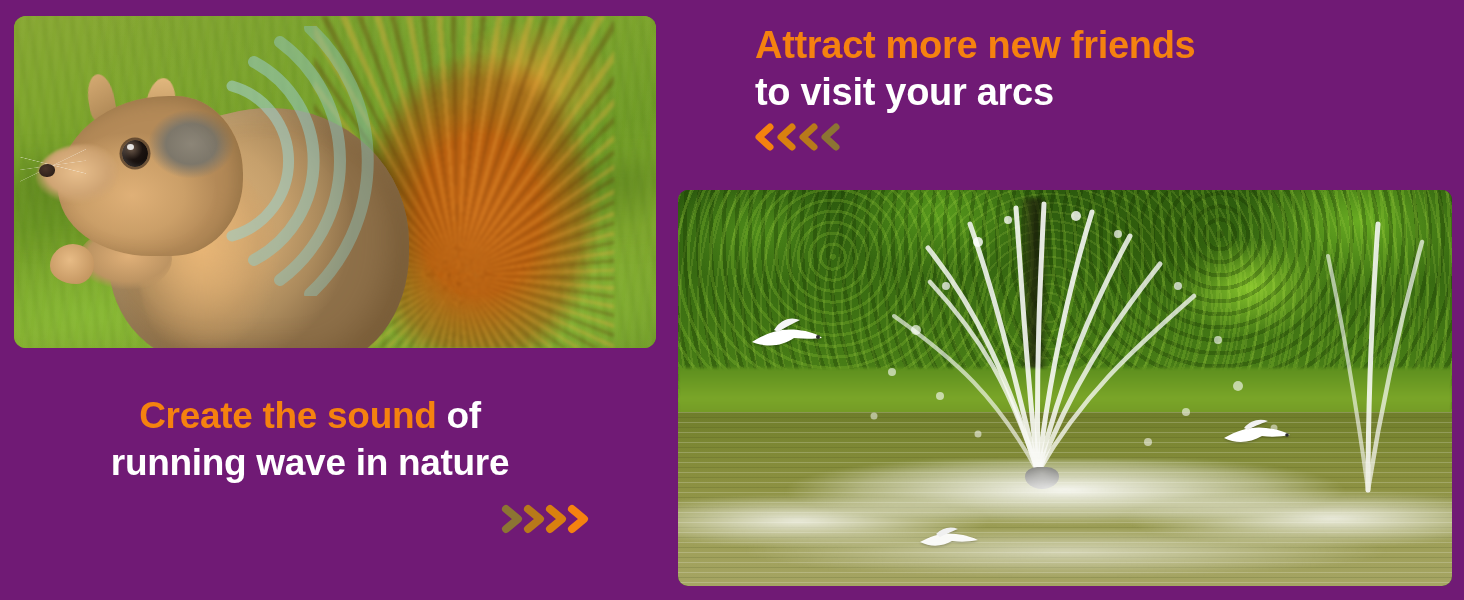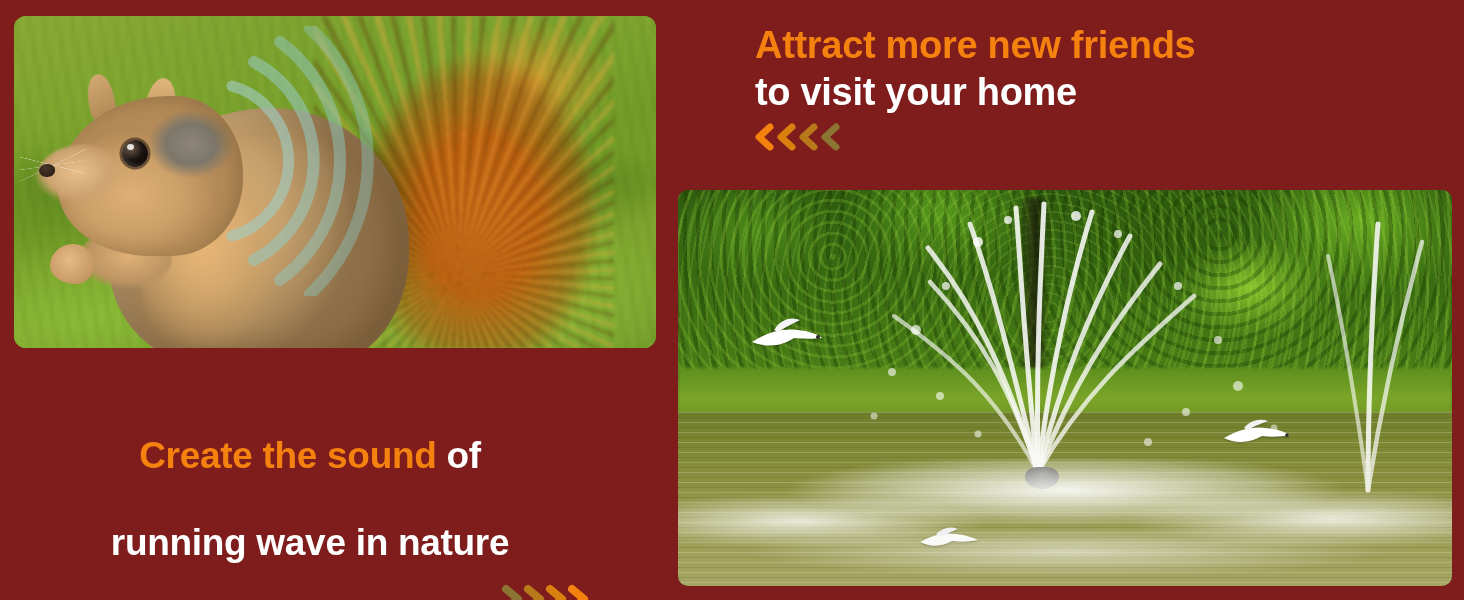--- a/index.html
+++ b/index.html
@@ -6,21 +6,21 @@
   html, body { width:1464px; height:600px; }
   body {
     background:#023B33;
     font-family:"Liberation Sans", sans-serif;
     overflow:hidden;
   }
   .banner {
     position:relative;
     width:1464px;
     height:600px;
-    background:#7f1d1d;
+    background:#701a75;
     overflow:hidden;
   }
 
   
   .photo-squirrel {
     position:absolute;
     left:14px; top:16px;
     width:642px; height:332px;
     border-radius:12px;
     overflow:hidden;
@@ -256,21 +256,21 @@
     width:620px;
     text-align:center;
   }
   .headline{
     font-weight:bold;
     font-size:38px;
     line-height:47px;
     letter-spacing:-0.3px;
     white-space:nowrap;
   }
-  .txt-left .headline{ font-size:37px; line-height:47px;margin-top:40px; }
+  .txt-left .headline{ font-size:37px; line-height:47px; }
   .c-orange{ color:#F5820F; }
   .c-white{ color:#FFFFFF; }
 
   .chev-row{ display:flex; align-items:center; margin-top:6px; }
   .txt-left .chev-row{ justify-content:flex-end; padding-right:22px; margin-top:16px; }
   .chev{ display:block; }
 
   .sr-only{
     position:absolute; width:1px; height:1px;
     overflow:hidden; clip:rect(0 0 0 0); white-space:nowrap;
@@ -376,21 +376,21 @@
         <path d="M2 20 C14 13 26 10 38 12 C48 13 56 16 60 18 C50 20 42 20 34 19 C24 25 12 25 2 20 Z" fill="#ffffff" opacity=".95"></path>
         <path d="M18 12 C24 6 32 4 40 7 C33 10 26 13 22 15 Z" fill="#f0f0f0"></path>
       </svg>
     </div>
 
     <span class="sr-only">Floating pond fountain spraying water with gulls flying over the lake and green trees behind</span>
   </div>
 
   <div class="txt-right">
     <div class="headline c-orange">Attract more new friends</div>
-    <div class="headline c-white">to visit your home</div>
+    <div class="headline c-white">to visit your arcs</div>
     <div class="chev-row">
       <svg class="chev" width="100" height="30" viewBox="0 0 100 30">
         <g fill="none" stroke-width="7" stroke-linecap="round" stroke-linejoin="round">
           <polyline points="15,5 4,15 15,25" stroke="#F5820F"></polyline>
           <polyline points="37,5 26,15 37,25" stroke="#D9800F"></polyline>
           <polyline points="59,5 48,15 59,25" stroke="#B8791A"></polyline>
           <polyline points="81,5 70,15 81,25" stroke="#8C7433"></polyline>
         </g>
       </svg>
     </div>

